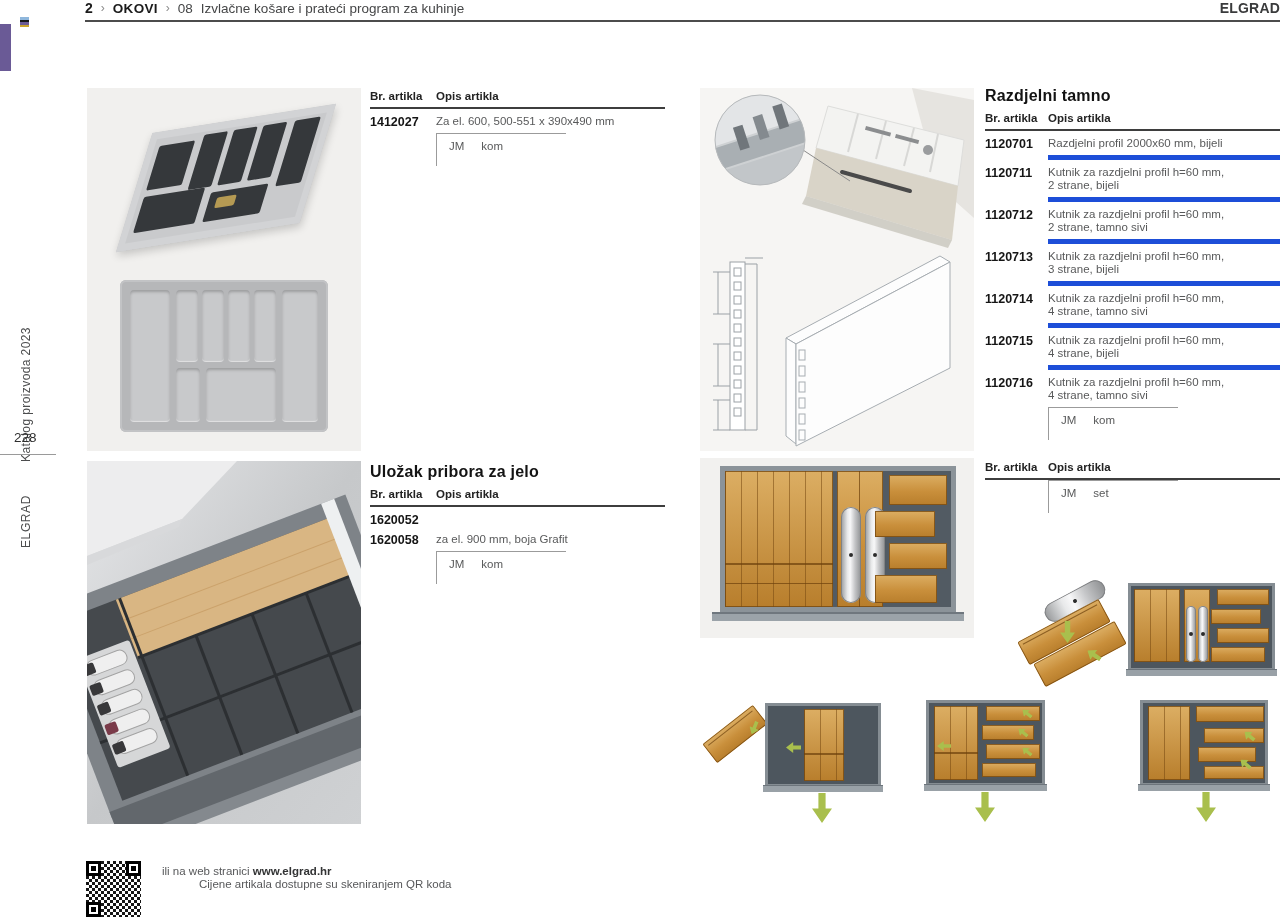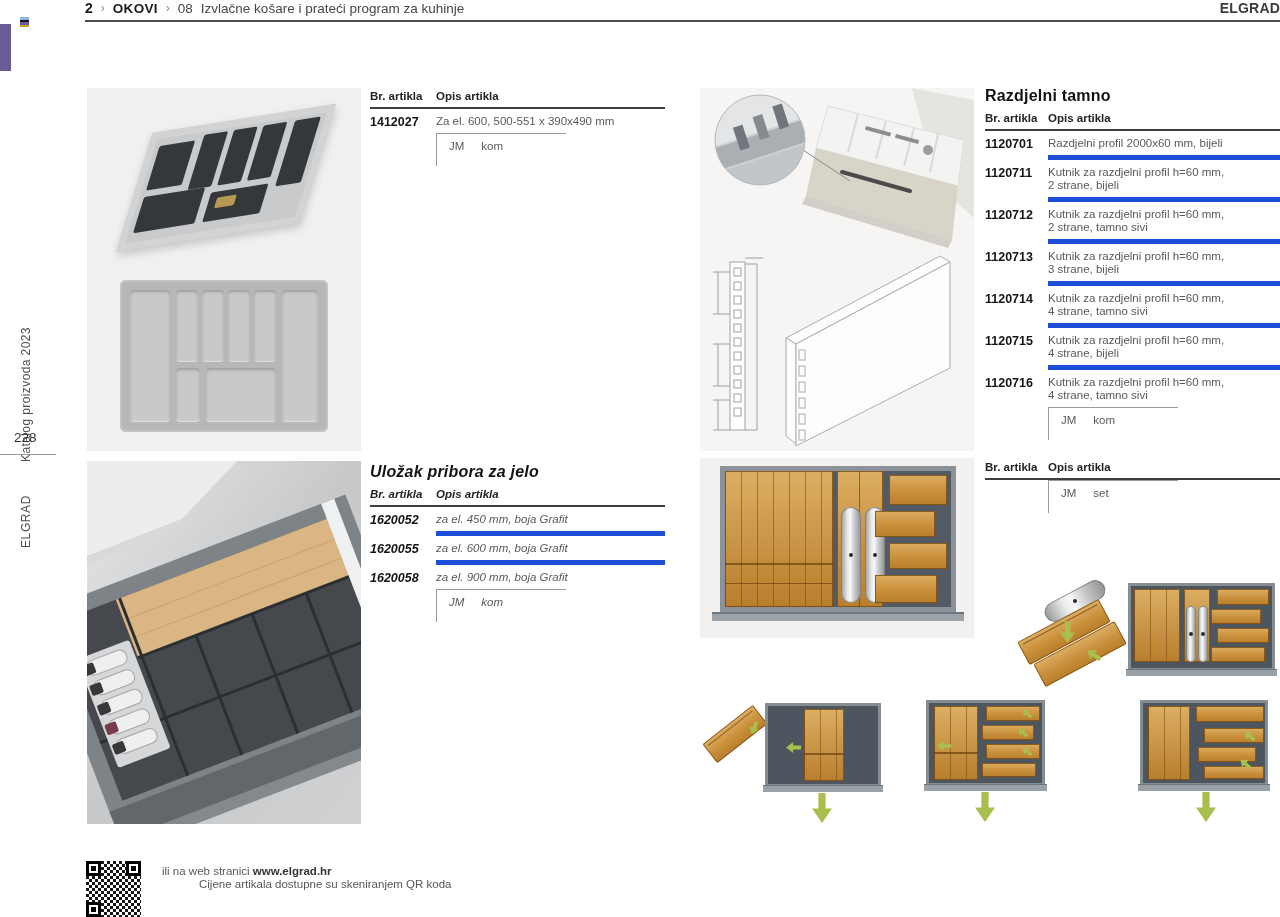--- a/index.html
+++ b/index.html
@@ -68,21 +68,21 @@
   .thead { display:grid; padding-bottom:5px; border-bottom:2px solid #3e3e3e; font-weight:bold; color:#232323; }
   .cols66 .thead, .cols66 .trow { grid-template-columns:66px 1fr; }
   .cols63 .thead, .cols63 .trow { grid-template-columns:63px 1fr; }
   .trow { display:grid; }
   .trow .br { font-weight:bold; color:#151515; font-size:12.5px; padding-top:6px; }
   .trow .op { padding:6px 0 5px; line-height:13px; border-bottom:5px solid #1d4ed8; }
   .trow.last .op { border-bottom:none; }
   .jm { margin-left:66px; width:130px; border-left:1px solid #9b9b9b; border-top:1px solid #9b9b9b; padding:6px 0 14px 12px; display:flex; gap:17px; color:#58595a; }
   .cols63 .jm { margin-left:63px; }
   #tblA { left:370px; top:90px; }
-  #tblB { left:370px; top:463px;font-style:italic; }
+  #tblB { left:370px; top:463px; }
   #tblC { left:985px; top:87px; }
   #tblD { left:985px; top:461px; }
 
   
   .qr { position:absolute; left:86px; top:861px; width:55px; height:56px;
         background:repeating-conic-gradient(#161616 0% 25%, #ffffff 0% 50%) 0 0/6px 6px; outline:2px solid #fff; }
   .qf { position:absolute; width:15px; height:15px; border:3px solid #000; background:#fff; }
   .qf::after { content:""; position:absolute; inset:2px; background:#000; }
   .qf.tl{left:0;top:0;} .qf.tr{right:0;top:0;} .qf.bl{left:0;bottom:0;}
   .foot-line { position:absolute; left:162px; font-size:11.5px; color:#57585a; }
@@ -347,25 +347,20 @@
   </div>
 
   <div class="tbl cols66" id="tblB">
     <div class="tbl-title">Uložak pribora za jelo</div>
     <div class="thead">
       <span>Br. artikla</span>
       <span>Opis artikla</span>
     </div>
     <div class="trow">
       <div class="br">1620052</div>
-      <div class="op">za el. 450 mm, boja Grafit</div>
-    </div>
-    <div class="trow">
-      <div class="br">1620055</div>
-      <div class="op">za el. 600 mm, boja Grafit</div>
     </div>
     <div class="trow last">
       <div class="br">1620058</div>
       <div class="op">za el. 900 mm, boja Grafit</div>
     </div>
     <div class="jm">
       <span>JM</span>
       <span>kom</span>
     </div>
   </div>

